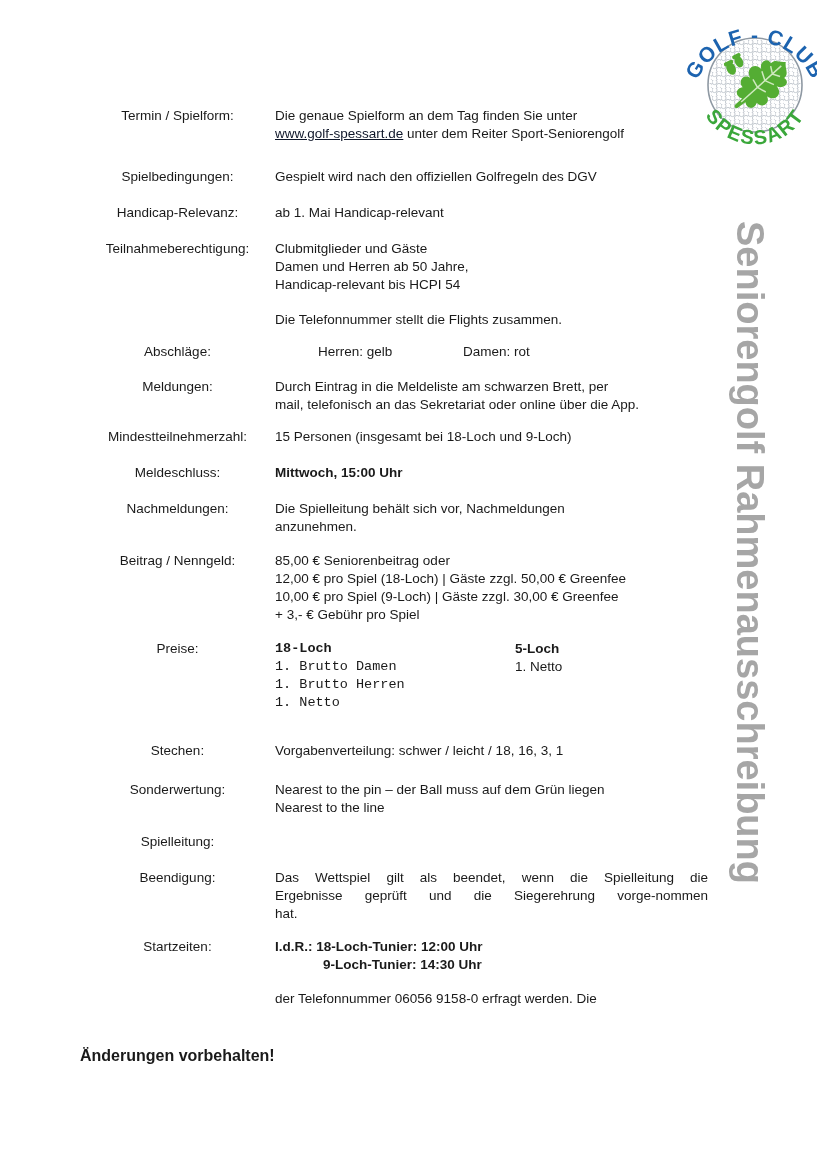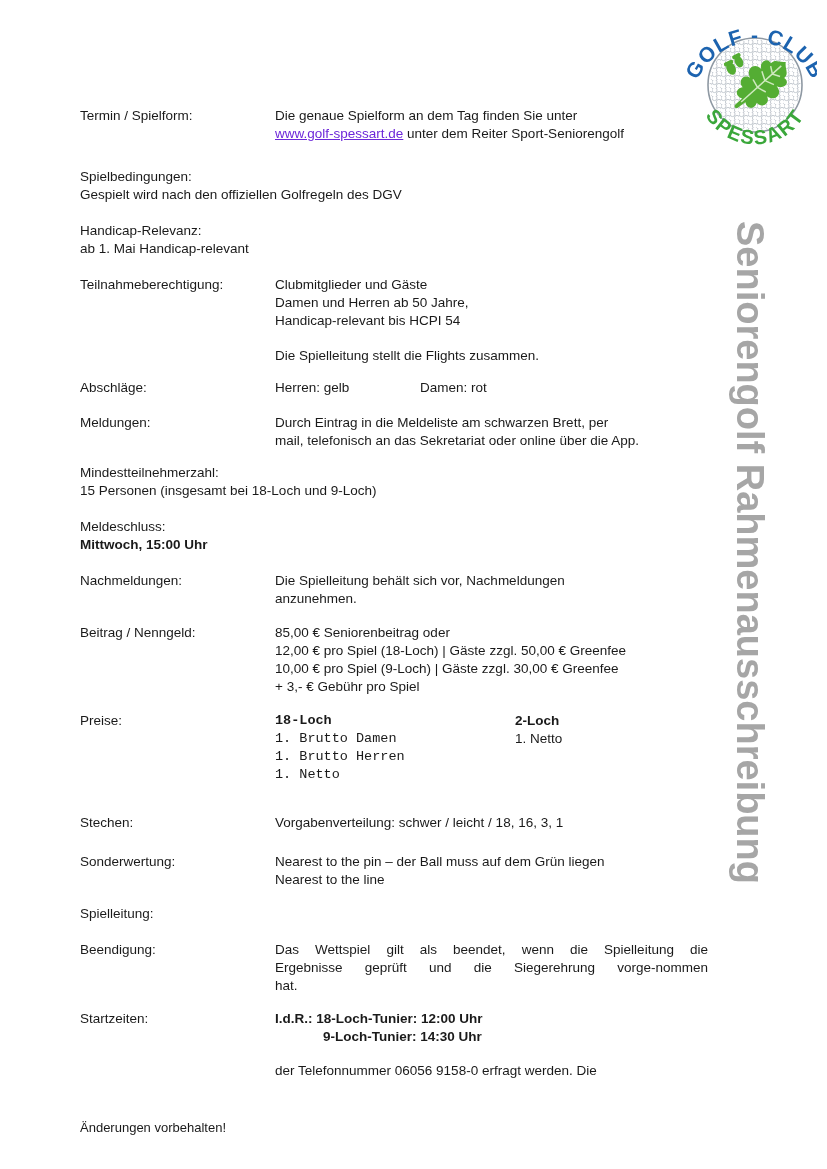--- a/index.html
+++ b/index.html
@@ -10,39 +10,39 @@
     height: 1169px;
     background: #ffffff;
     font-family: "Liberation Sans", "DejaVu Sans", sans-serif;
     font-size: 13.5px;
     line-height: 18px;
     color: #1a1a1a;
     overflow: hidden;
   }
   .content { position: absolute; left: 80px; top: 107px; width: 628px; }
   .row { display: flex; align-items: flex-start; }
-  .lbl { width: 195px; flex: none; }
+  .lbl { width: 195px; flex: none; text-align: center; }
   .val { width: 433px; flex: none; }
   .bold { font-weight: bold; }
   .m14 { margin-bottom: 14px; } .m15 { margin-bottom: 15px; }
-  .m16 { margin-bottom: 16px; } .m17 { margin-bottom: 17px; }
-  .m18 { margin-bottom: 18px; flex-direction: column; } .m21 { margin-bottom: 21px; }
+  .m16 { margin-bottom: 16px; } .m17 { margin-bottom: 17px; gap: 43px; }
+  .m18 { margin-bottom: 18px; } .m21 { margin-bottom: 21px; }
   .m25 { margin-bottom: 25px; } .m30 { margin-bottom: 30px; }
   .m38 { margin-bottom: 38px; }
-  .link { color: #6d28d9; text-decoration: underline; cursor: pointer; }
+  .link { color: #0f172a; text-decoration: underline; cursor: pointer; }
   .note-gap { margin-top: 17px; }
   .para-gap { margin-top: 16px; }
   .herren-span { display: inline-block; width: 145px; }
   .preise-cols { display: flex; }
   .pcol1 { width: 240px; flex: none; font-family: Liberation Mono, monospace; }
   .indent2 { padding-left: 48px; }
   
   .jline { text-align: justify; height: 18px; overflow: hidden; }
   .jline::after { content: ""; display: inline-block; width: 100%; }
-  .footer { font-weight: normal; font-size: 13px; line-height: 19px; }
+  .footer { font-weight: bold; font-size: 16px; line-height: 19px; }
   .watermark {
     position: absolute;
     top: 221px;
     right: 58px;
     writing-mode: vertical-rl;
     font-size: 38px;
     line-height: 38px;
     font-weight: bold;
     color: #a6a6a6;
     letter-spacing: 0;
@@ -107,21 +107,21 @@
       <div class="lbl">Handicap-Relevanz:</div>
       <div class="val">ab 1. Mai Handicap-relevant</div>
     </div>
 
     <div class="row m14">
       <div class="lbl">Teilnahmeberechtigung:</div>
       <div class="val">
         <div>Clubmitglieder und Gäste</div>
         <div>Damen und Herren ab 50 Jahre,</div>
         <div>Handicap-relevant bis HCPI 54</div>
-        <div class="note-gap">Die Spielleitung stellt die Flights zusammen.</div>
+        <div class="note-gap">Die Telefonnummer stellt die Flights zusammen.</div>
       </div>
     </div>
 
     <div class="row m17">
       <div class="lbl">Abschläge:</div>
       <div class="val">
         <span class="herren-span">Herren: gelb</span><span>Damen: rot</span>
       </div>
     </div>
 
@@ -164,21 +164,21 @@
     <div class="row m30">
       <div class="lbl">Preise:</div>
       <div class="val preise-cols">
         <div class="pcol1">
           <div class="bold">18-Loch</div>
           <div>1. Brutto Damen</div>
           <div>1. Brutto Herren</div>
           <div>1. Netto</div>
         </div>
         <div>
-          <div class="bold">2-Loch</div>
+          <div class="bold">5-Loch</div>
           <div>1. Netto</div>
         </div>
       </div>
     </div>
 
     <div class="row m21">
       <div class="lbl">Stechen:</div>
       <div class="val">Vorgabenverteilung: schwer / leicht / 18, 16, 3, 1</div>
     </div>
 

